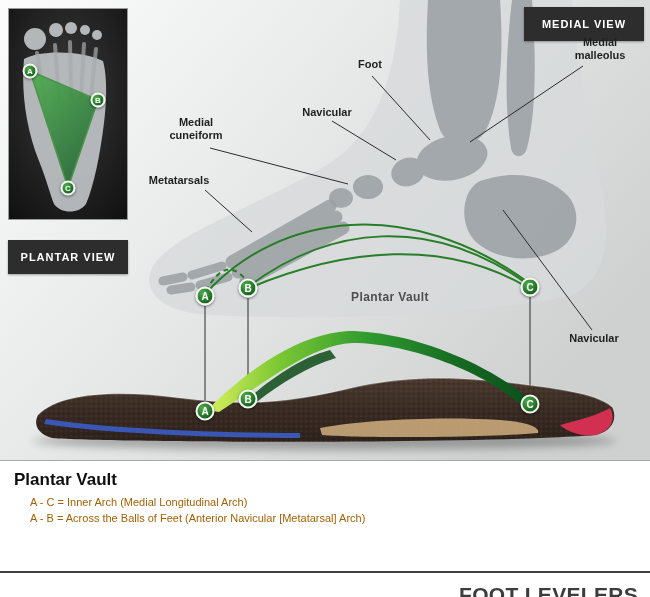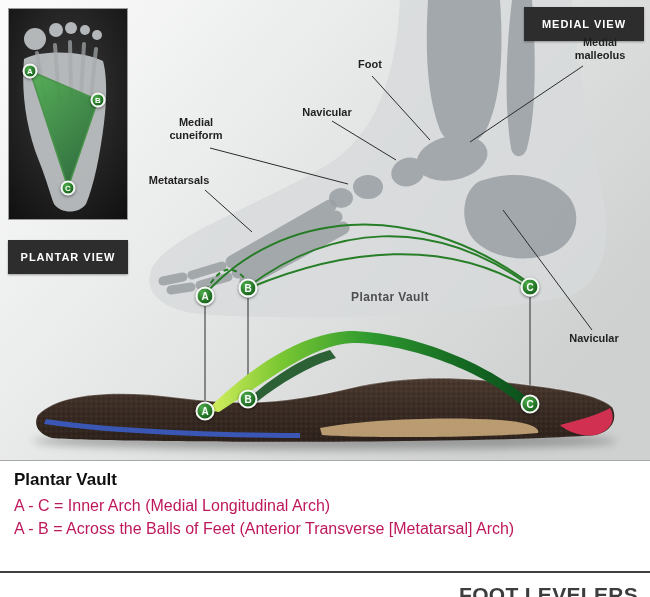--- a/index.html
+++ b/index.html
@@ -50,21 +50,21 @@
     width:15px;height:15px;font-size:8px;line-height:11px;border-width:2px;
   }
 
   
   .legend{
     position:absolute;left:0;top:460px;width:650px;height:86px;
     box-sizing:border-box;border-top:1px solid #a8a8a8;background:#ffffff;
     padding:9px 14px 0 14px;
   }
   .legend-title{font-size:17px;font-weight:bold;color:#101010;margin-bottom:5px;}
-  .legend-line{font-size:16px;color:#be185d;line-height:1.42;}
+  .legend-line{font-size:11px;color:#a16207;line-height:1.42;margin-left:16px;}
 
   
   .footer{
     position:absolute;left:0;top:546px;width:650px;height:51px;
     box-sizing:border-box;border-top:2px solid #404040;background:#ffffff;margin-top:25px;
   }
   .brand{
     position:absolute;right:12px;top:10px;font-size:21px;font-weight:bold;
     letter-spacing:.3px;color:#3d3d3d;
   }
@@ -221,21 +221,21 @@
   <div class="marker" style="left:530px;top:287px">C</div>
 
   <div class="marker" style="left:205px;top:411px">A</div>
   <div class="marker" style="left:248px;top:399px">B</div>
   <div class="marker" style="left:530px;top:404px">C</div>
 </div>
 
 <div class="legend">
   <div class="legend-title">Plantar Vault</div>
   <div class="legend-line">A - C = Inner Arch (Medial Longitudinal Arch)</div>
-  <div class="legend-line">A - B = Across the Balls of Feet (Anterior Transverse [Metatarsal] Arch)</div>
+  <div class="legend-line">A - B = Across the Balls of Feet (Anterior Navicular [Metatarsal] Arch)</div>
 </div>
 
 <div class="footer">
   <div class="brand">FOOT LEVELERS</div>
   <div class="fineprint">
     <span>M12310-0412</span>
     <span>©2012 Foot Levelers, Inc.</span>
   </div>
 </div>
 

